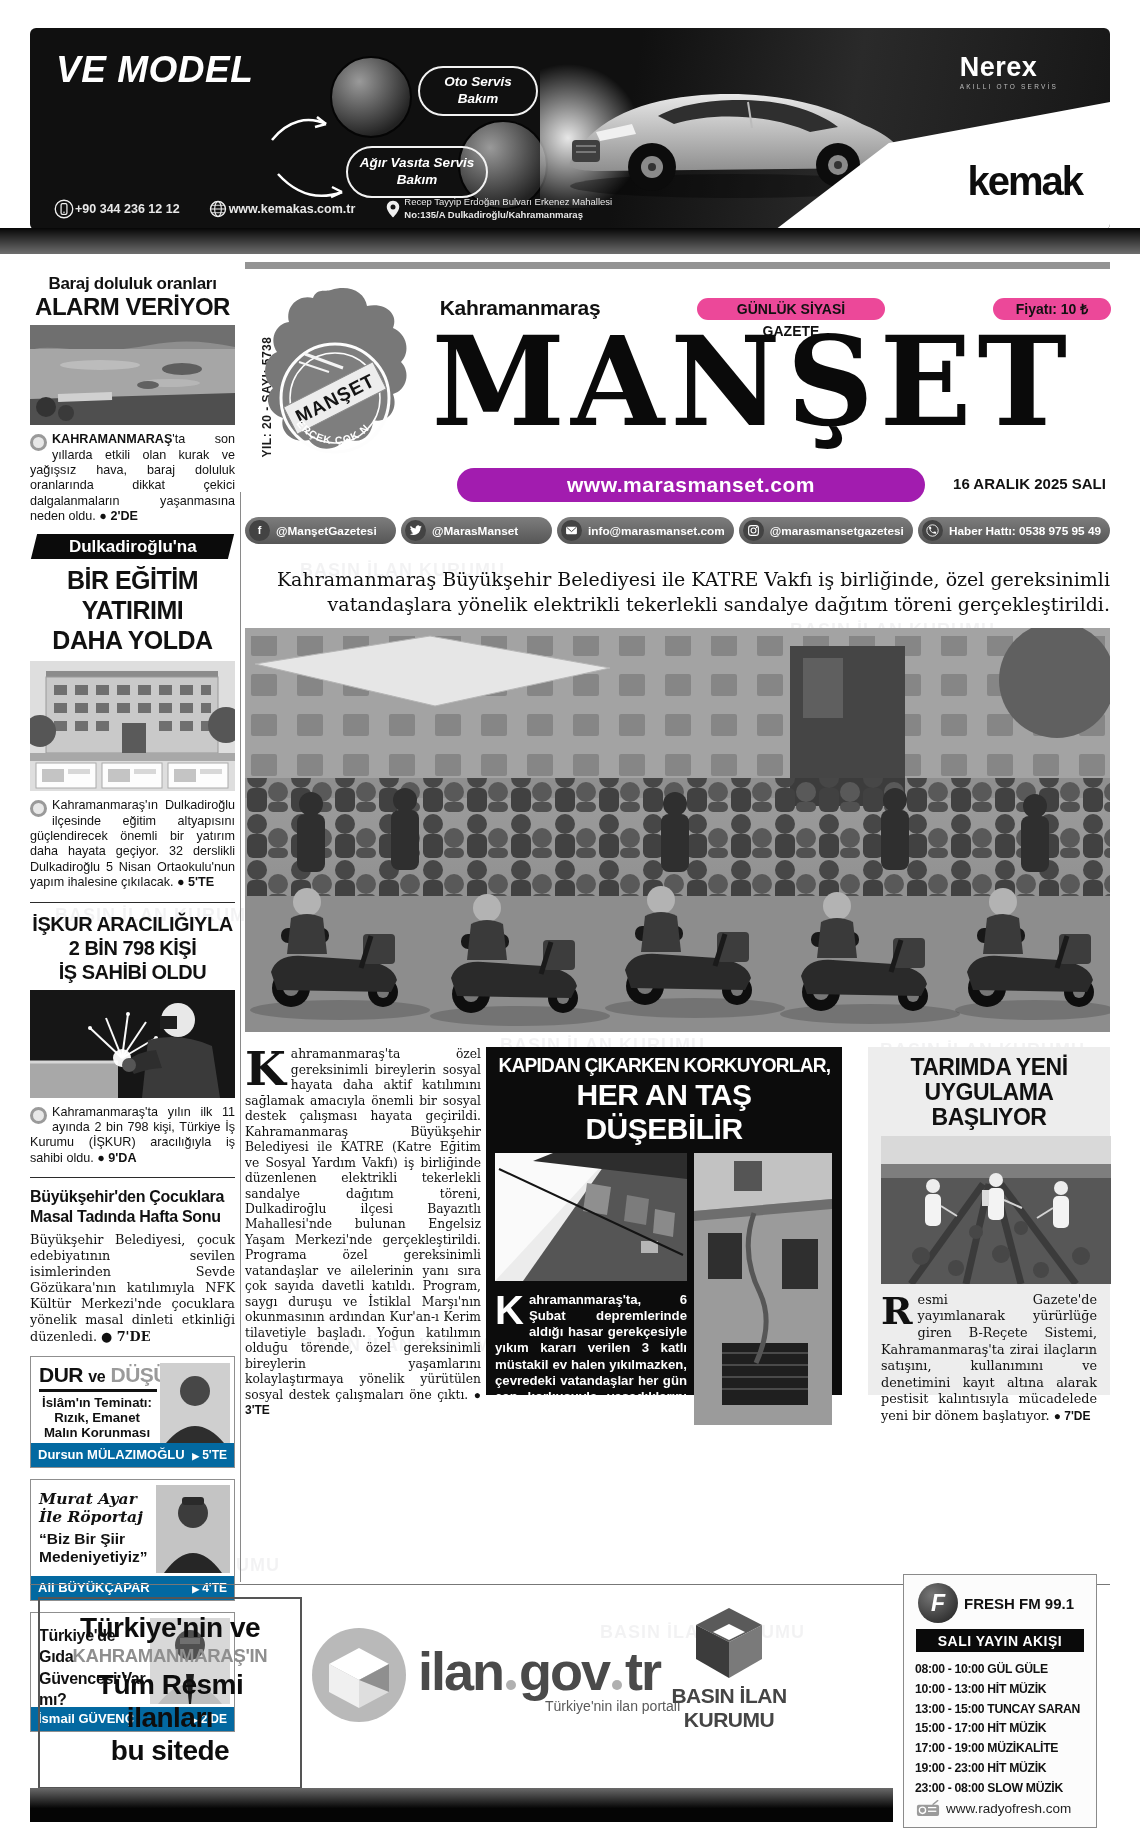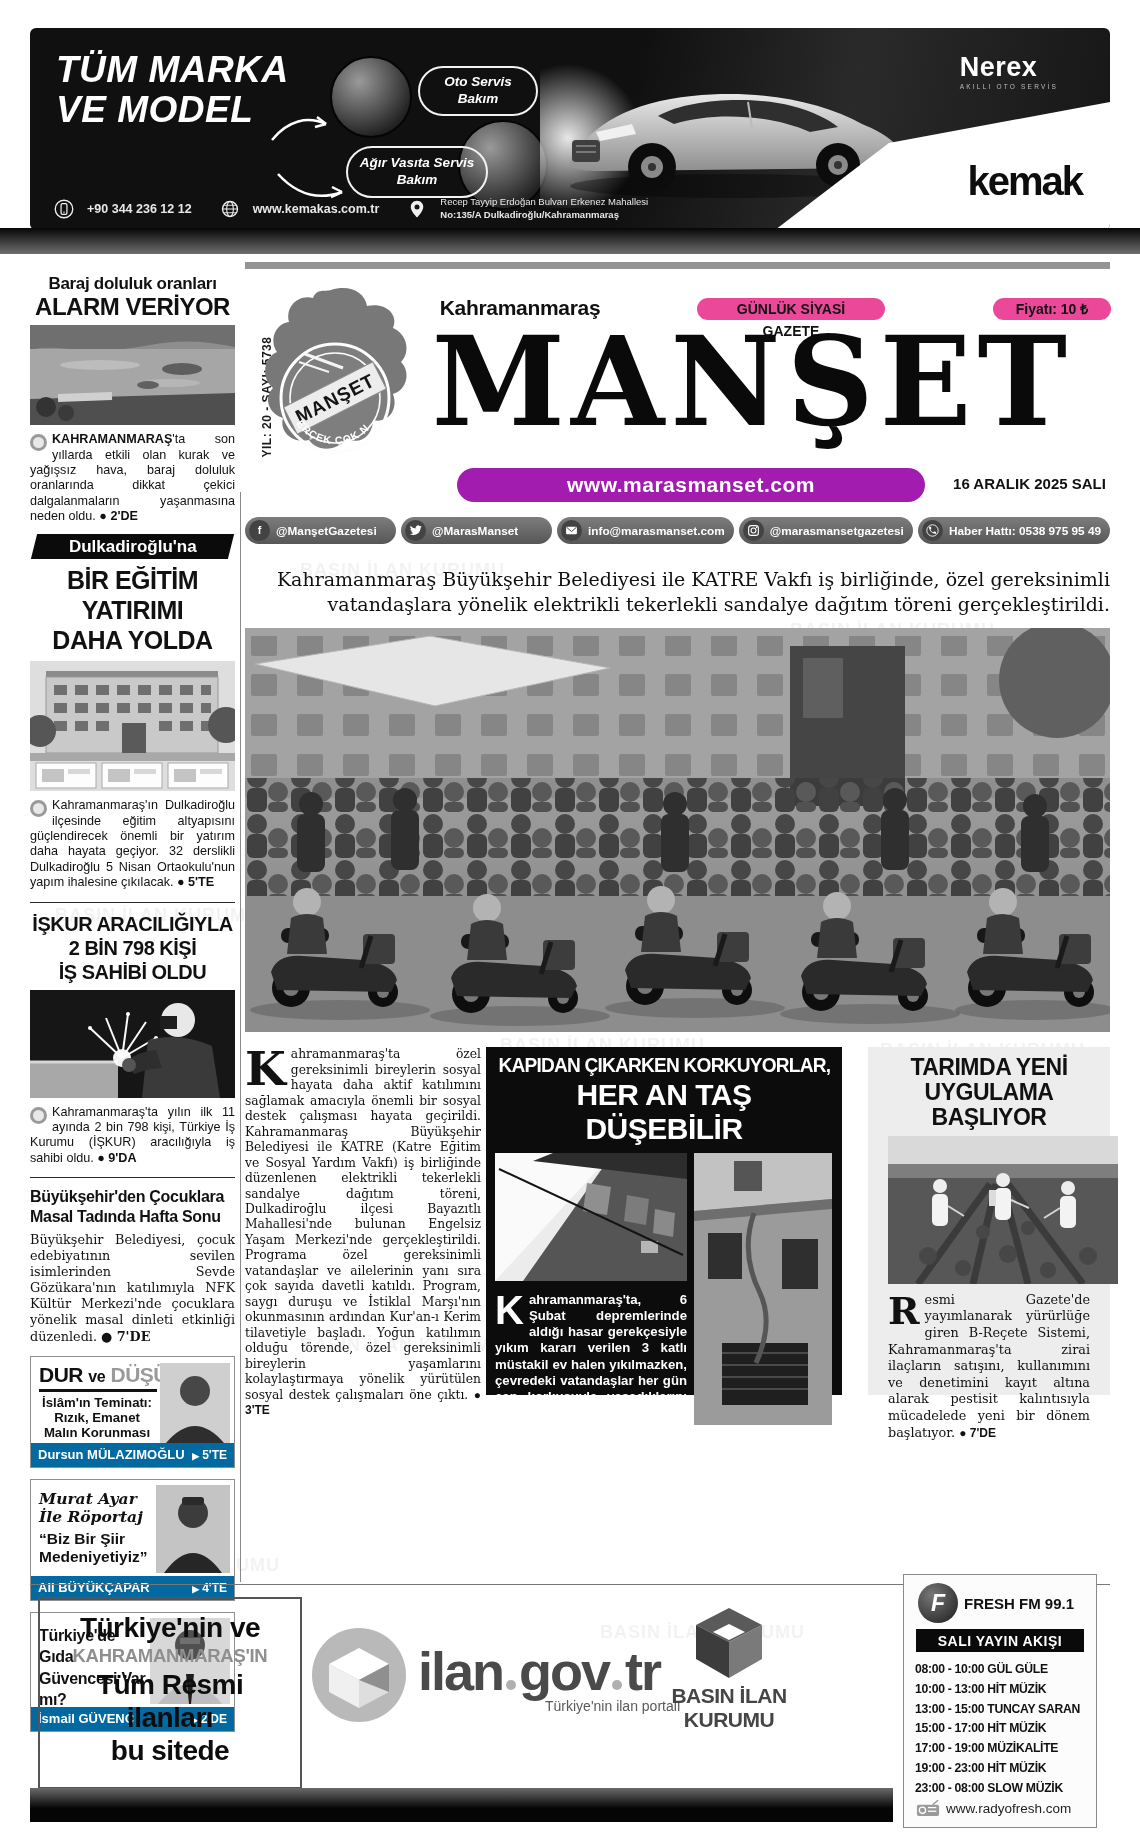--- a/index.html
+++ b/index.html
@@ -15,21 +15,21 @@
 
   
   #topad{left:30px;top:28px;width:1080px;height:202px;background:linear-gradient(100deg,#101010 55%,#2a2a2a 75%,#161616);border-radius:6px;overflow:hidden;}
   .ad-head{position:absolute;left:26px;top:22px;color:#fff;font-style:italic;font-weight:900;
            font-size:37px;line-height:1.07;letter-spacing:.5px;}
   .ad-pill{position:absolute;border:2px solid #f2f2f2;border-radius:26px;color:#fff;
            font-style:italic;font-weight:800;font-size:13.5px;display:flex;align-items:center;
            justify-content:center;text-align:center;line-height:1.25;padding:4px 10px;}
   .ad-circle{position:absolute;border-radius:50%;background:radial-gradient(circle at 35% 30%,#9a9a9a,#222 75%);border:2px solid #050505;}
   .ad-contact{position:absolute;left:24px;bottom:9px;display:flex;gap:28px;align-items:center;color:#e8e8e8;}
-  .ad-contact .itm{display:flex;gap:13px;align-items:center;}
+  .ad-contact .itm{display:flex;gap:1px;align-items:center;}
   .ad-contact .txt{font-size:12.5px;font-weight:700;}
   .ad-contact .addr{font-size:9.5px;font-weight:400;line-height:1.3;}
   .ad-contact .addr b{font-weight:800;}
   .cicon{width:20px;height:20px;flex:0 0 auto;}
   #nerex{position:absolute;right:52px;top:24px;color:#fff;text-align:left;}
   #nerex .b{font-size:27px;font-weight:900;letter-spacing:.5px;}
   #nerex .s{font-size:6.5px;letter-spacing:2.2px;color:#bdbdbd;text-align:right;}
   #kemakcorner{position:absolute;right:0;bottom:0;width:335px;height:128px;background:#fff;
                clip-path:polygon(0 100%,34% 32%,100% 0,100% 100%);}
   #kemaktxt{position:absolute;right:28px;bottom:26px;font-size:40px;font-weight:900;letter-spacing:-2px;color:#0d0d0d;}
@@ -84,21 +84,21 @@
   
   #botrow{display:flex;margin-top:15px;align-items:flex-start;}
   #bcol1{width:252px;font-family:"DejaVu Serif",serif;font-size:12.3px;line-height:1.26;text-align:justify;}
   .dcap{float:left;font-family:"DejaVu Serif",serif;font-weight:900;font-size:47px;line-height:.82;margin:3px 5px 0 0;}
   #bcol2{width:356px;margin-left:5px;background:#0c0c0c;color:#fff;padding:7px 9px;box-sizing:border-box;height:348px;}
   #bcol2 .h1{font-weight:900;font-size:19.5px;text-align:center;white-space:nowrap;transform:scaleX(.98);letter-spacing:-.8px;}
   #bcol2 .h2{font-weight:900;font-size:30px;text-align:center;letter-spacing:-.5px;margin-top:1px;}
   #bcol2 .flexr{display:flex;margin-top:7px;gap:7px;}
   #bcol2 .txt{font-size:13.2px;font-weight:700;line-height:1.22;text-align:justify;margin-top:7px;}
   #bcol2 .dcap{font-family:"Liberation Sans",sans-serif;font-size:40px;margin-top:2px;}
-  #bcol3{width:242px;margin-left:26px;background:#ededed;padding:8px 20px;box-sizing:border-box;height:348px;}
+  #bcol3{width:242px;margin-left:26px;background:#ededed;padding:8px 13px;box-sizing:border-box;height:348px;}
   #bcol3 .h{font-weight:900;font-size:23px;text-align:center;line-height:1.08;letter-spacing:-.5px;}
   #bcol3 .txt{font-family:"DejaVu Serif",serif;font-size:12.8px;line-height:1.3;text-align:justify;margin-top:8px;}
 
   
   #footer{left:0;top:1584px;width:1140px;height:251px;}
   #f-line{position:absolute;left:30px;top:0;width:1080px;height:1px;background:#777;}
   #promo{position:absolute;left:38px;top:13px;width:260px;height:176px;border:2px solid #555;text-align:center;padding-top:12px;box-sizing:content-box;}
   .promo-l{font-weight:900;font-size:28px;line-height:1.18;letter-spacing:-.5px;color:#0d0d0d;}
   .promo-g{font-weight:900;font-size:18.5px;color:#8f8f8f;letter-spacing:-.3px;line-height:1.3;}
   #ilancircle{position:absolute;left:312px;top:44px;width:94px;height:94px;border-radius:50%;background:#b9b9b9;}
@@ -129,21 +129,20 @@
 <span class="wm">BASIN İLAN KURUMU</span>
 <span class="wm">BASIN İLAN KURUMU</span>
 <span class="wm">BASIN İLAN KURUMU</span>
 <span class="wm">BASIN İLAN KURUMU</span>
 <span class="wm">BASIN İLAN KURUMU</span>
 <span class="wm">BASIN İLAN KURUMU</span>
 <span class="wm">BASIN İLAN KURUMU</span>
 
 <div id="topad" class="abs">
   <div class="ad-head">
-    <div>TÜM MARKA</div>
     <div>VE MODEL</div>
   </div>
 
   <svg class="abs" style="left:238px;top:82px" width="70" height="36" viewBox="0 0 70 36">
     <path d="M4,30 C20,10 40,6 58,14" stroke="#fff" stroke-width="2.5" fill="none"></path>
     <path d="M58,14 l-9,-7 M58,14 l-11,3" stroke="#fff" stroke-width="2.5" fill="none"></path>
   </svg>
   <svg class="abs" style="left:244px;top:138px" width="80" height="40" viewBox="0 0 80 40">
     <path d="M4,8 C24,30 46,34 68,26" stroke="#fff" stroke-width="2.5" fill="none"></path>
     <path d="M68,26 l-10,-5 M68,26 l-11,5" stroke="#fff" stroke-width="2.5" fill="none"></path>

